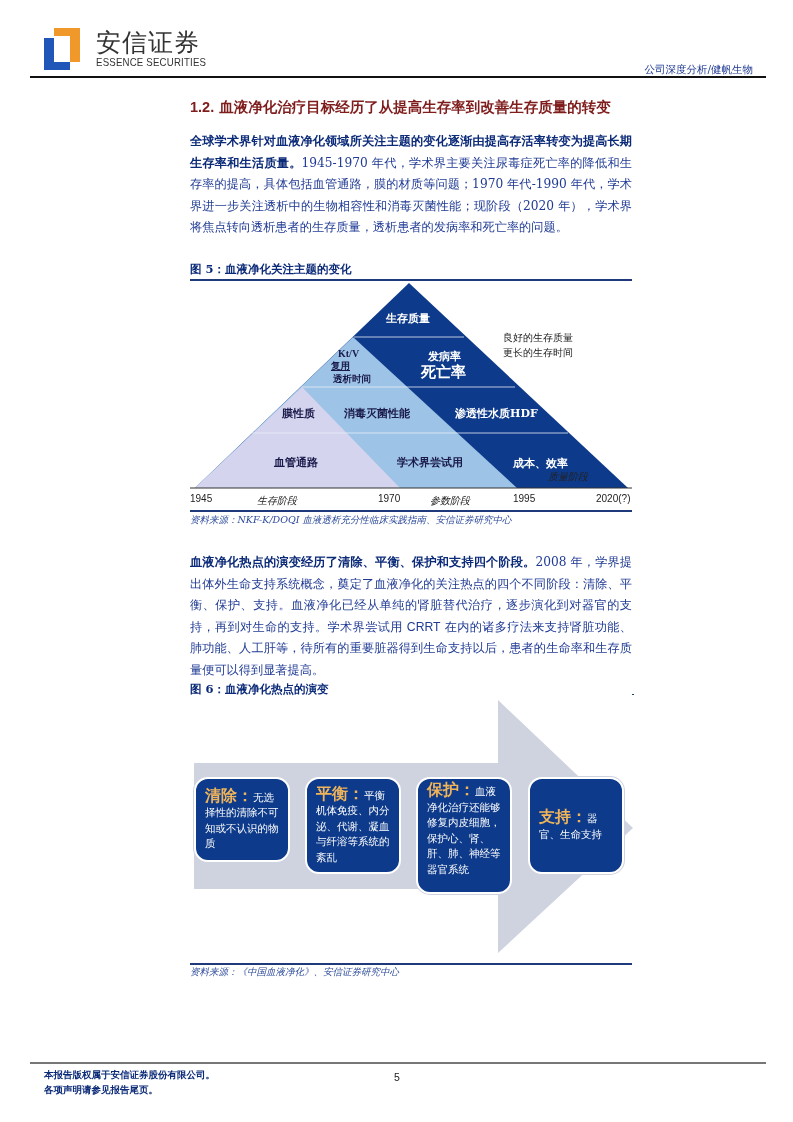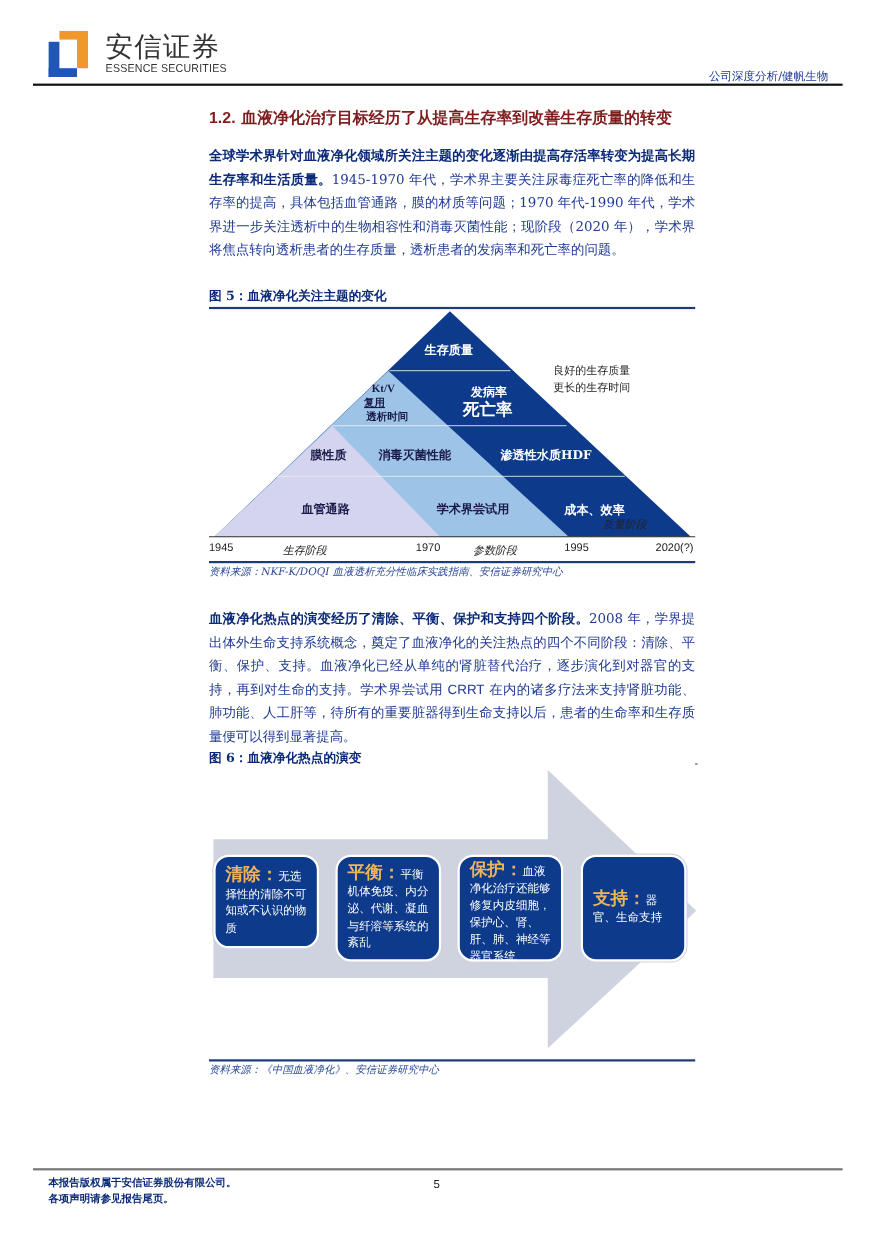--- a/index.html
+++ b/index.html
@@ -108,21 +108,21 @@
 <svg class="abs" style="left:0;top:0;" width="793" height="1122">
   <polygon points="194,763 498,763 498,700 633,828 498,953 498,889 194,889" fill="#cfd3e0"></polygon>
 </svg>
 
 <div class="card" style="left:194px;top:777px;width:96px;height:85px;">
   <div><span class="hl">清除：</span><span>无选择性的清除不可知或不认识的物质</span></div>
 </div>
 <div class="card" style="left:305px;top:777px;width:96px;height:97px;">
   <div><span class="hl">平衡：</span><span>平衡机体免疫、内分泌、代谢、凝血与纤溶等系统的紊乱</span></div>
 </div>
-<div class="card" style="left:416px;top:777px;width:96px;height:97px;align-items:flex-start;padding-top:3px;">
+<div class="card" style="left:416px;top:777px;width:96px;height:117px;align-items:flex-start;padding-top:3px;">
   <div><span class="hl">保护：</span><span>血液净化治疗还能够修复内皮细胞，保护心、肾、肝、肺、神经等器官系统</span></div>
 </div>
 <div class="card" style="left:528px;top:777px;width:96px;height:97px;">
   <div><span class="hl">支持：</span><span>器官、生命支持</span></div>
 </div>
 
 <div class="abs fig-rule" style="top:963px;height:1.5px;"></div>
 <div class="abs fig-source" style="top:966px;">资料来源：《中国血液净化》、安信证券研究中心</div>
 
 <div class="abs footer-line"></div>

